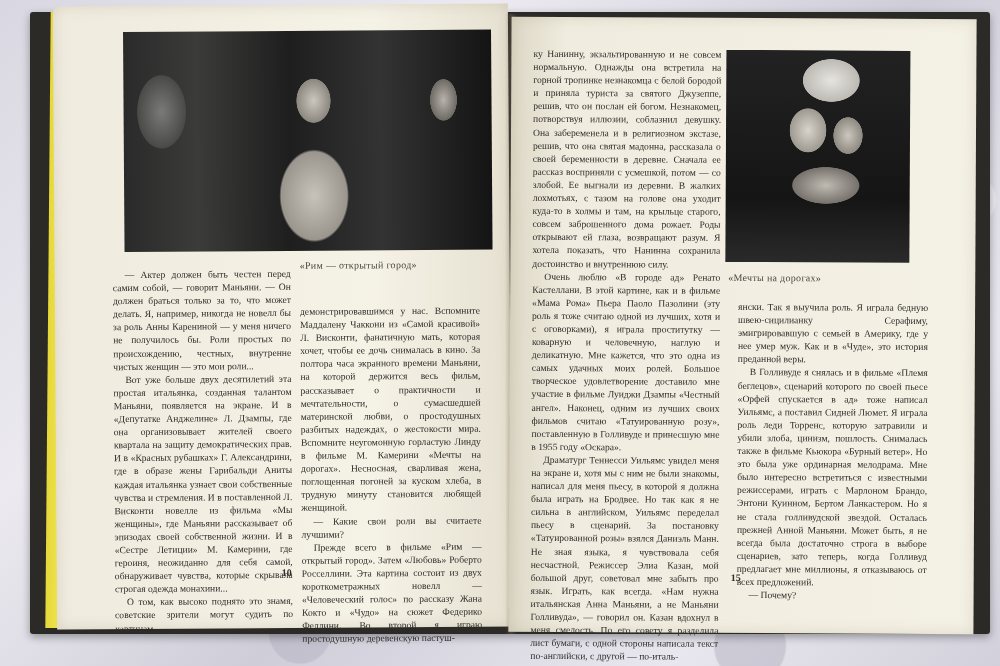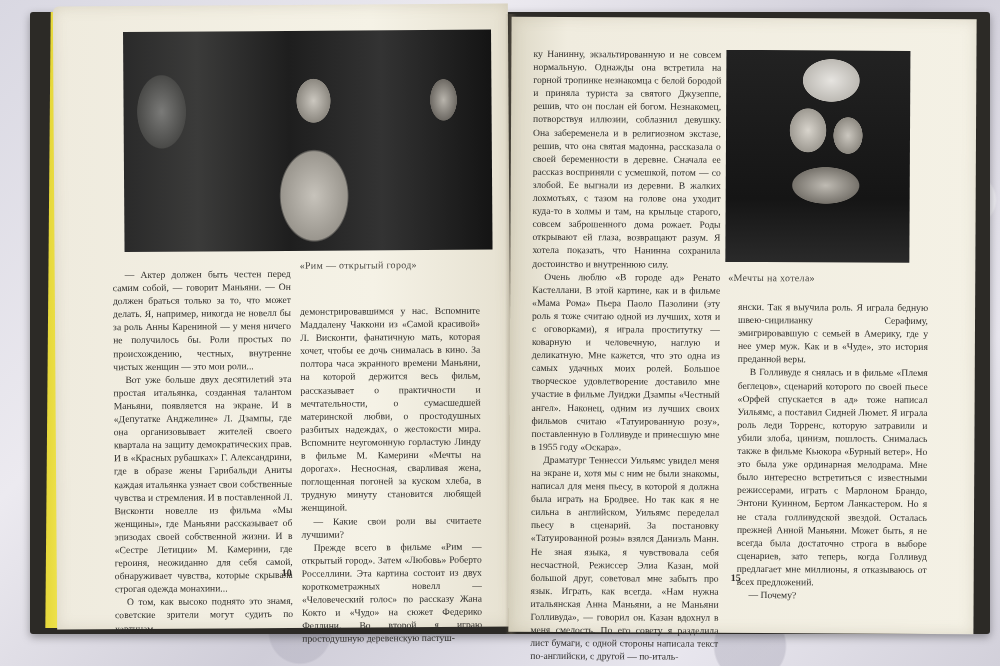--- a/index.html
+++ b/index.html
@@ -105,21 +105,21 @@
 <div class="gutter"></div>
 
 <div class="page page-right">
   <div class="col" style="left:22px; top:30px; width:188px;">
     <p class="noindent">ку Нанинну, экзальтированную и не совсем нормальную. Однажды она встретила на горной тропинке незнакомца с белой бородой и приняла туриста за святого Джузеппе, решив, что он послан ей богом. Незнакомец, потворствуя иллюзии, соблазнил девушку. Она забеременела и в религиозном экстазе, решив, что она святая мадонна, рассказала о своей беременности в деревне. Сначала ее рассказ восприняли с усмешкой, потом — со злобой. Ее выгнали из деревни. В жалких лохмотьях, с тазом на голове она уходит куда-то в холмы и там, на крыльце старого, совсем заброшенного дома рожает. Роды открывают ей глаза, возвращают разум. Я хотела показать, что Нанинна сохранила достоинство и внутреннюю силу.</p>
     <p>Очень люблю «В городе ад» Ренато Кастеллани. В этой картине, как и в фильме «Мама Рома» Пьера Паоло Пазолини (эту роль я тоже считаю одной из лучших, хотя и с оговорками), я играла проститутку — коварную и человечную, наглую и деликатную. Мне кажется, что это одна из самых удачных моих ролей. Большое творческое удовлетворение доставило мне участие в фильме Луиджи Дзампы «Честный ангел». Наконец, одним из лучших своих фильмов считаю «Татуированную розу», поставленную в Голливуде и принесшую мне в 1955 году «Оскара».</p>
     <p>Драматург Теннесси Уильямс увидел меня на экране и, хотя мы с ним не были знакомы, написал для меня пьесу, в которой я должна была играть на Бродвее. Но так как я не сильна в английском, Уильямс переделал пьесу в сценарий. За постановку «Татуированной розы» взялся Даниэль Манн. Не зная языка, я чувствовала себя несчастной. Режиссер Элиа Казан, мой большой друг, советовал мне забыть про язык. Играть, как всегда. «Нам нужна итальянская Анна Маньяни, а не Маньяни Голливуда», — говорил он. Казан вдохнул в меня смелость. По его совету я разделила лист бумаги, с одной стороны написала текст по-английски, с другой — по-италь-</p>
   </div>
 
   <div class="photo photo-right" title="Film still: woman embracing a child"></div>
-  <div class="caption" style="left:218px; top:254px;">«Мечты на хотела»</div>
+  <div class="caption" style="left:218px; top:254px;">«Мечты на дорогах»</div>
 
   <div class="col" style="left:228px; top:282px; width:190px;">
     <p class="noindent">янски. Так я выучила роль. Я играла бедную швею-сицилианку Серафиму, эмигрировавшую с семьей в Америку, где у нее умер муж. Как и в «Чуде», это история преданной веры.</p>
     <p>В Голливуде я снялась и в фильме «Племя беглецов», сценарий которого по своей пьесе «Орфей спускается в ад» тоже написал Уильямс, а поставил Сидней Люмет. Я играла роль леди Торренс, которую затравили и убили злоба, цинизм, пошлость. Снималась также в фильме Кьюкора «Бурный ветер». Но это была уже ординарная мелодрама. Мне было интересно встретиться с известными режиссерами, играть с Марлоном Брандо, Энтони Куинном, Бертом Ланкастером. Но я не стала голливудской звездой. Осталась прежней Анной Маньяни. Может быть, я не всегда была достаточно строга в выборе сценариев, зато теперь, когда Голливуд предлагает мне миллионы, я отказываюсь от всех предложений.</p>
     <p>— Почему?</p>
   </div>
 
   <div class="page-num" style="left:222px; top:554px;">15</div>
 </div>
 

